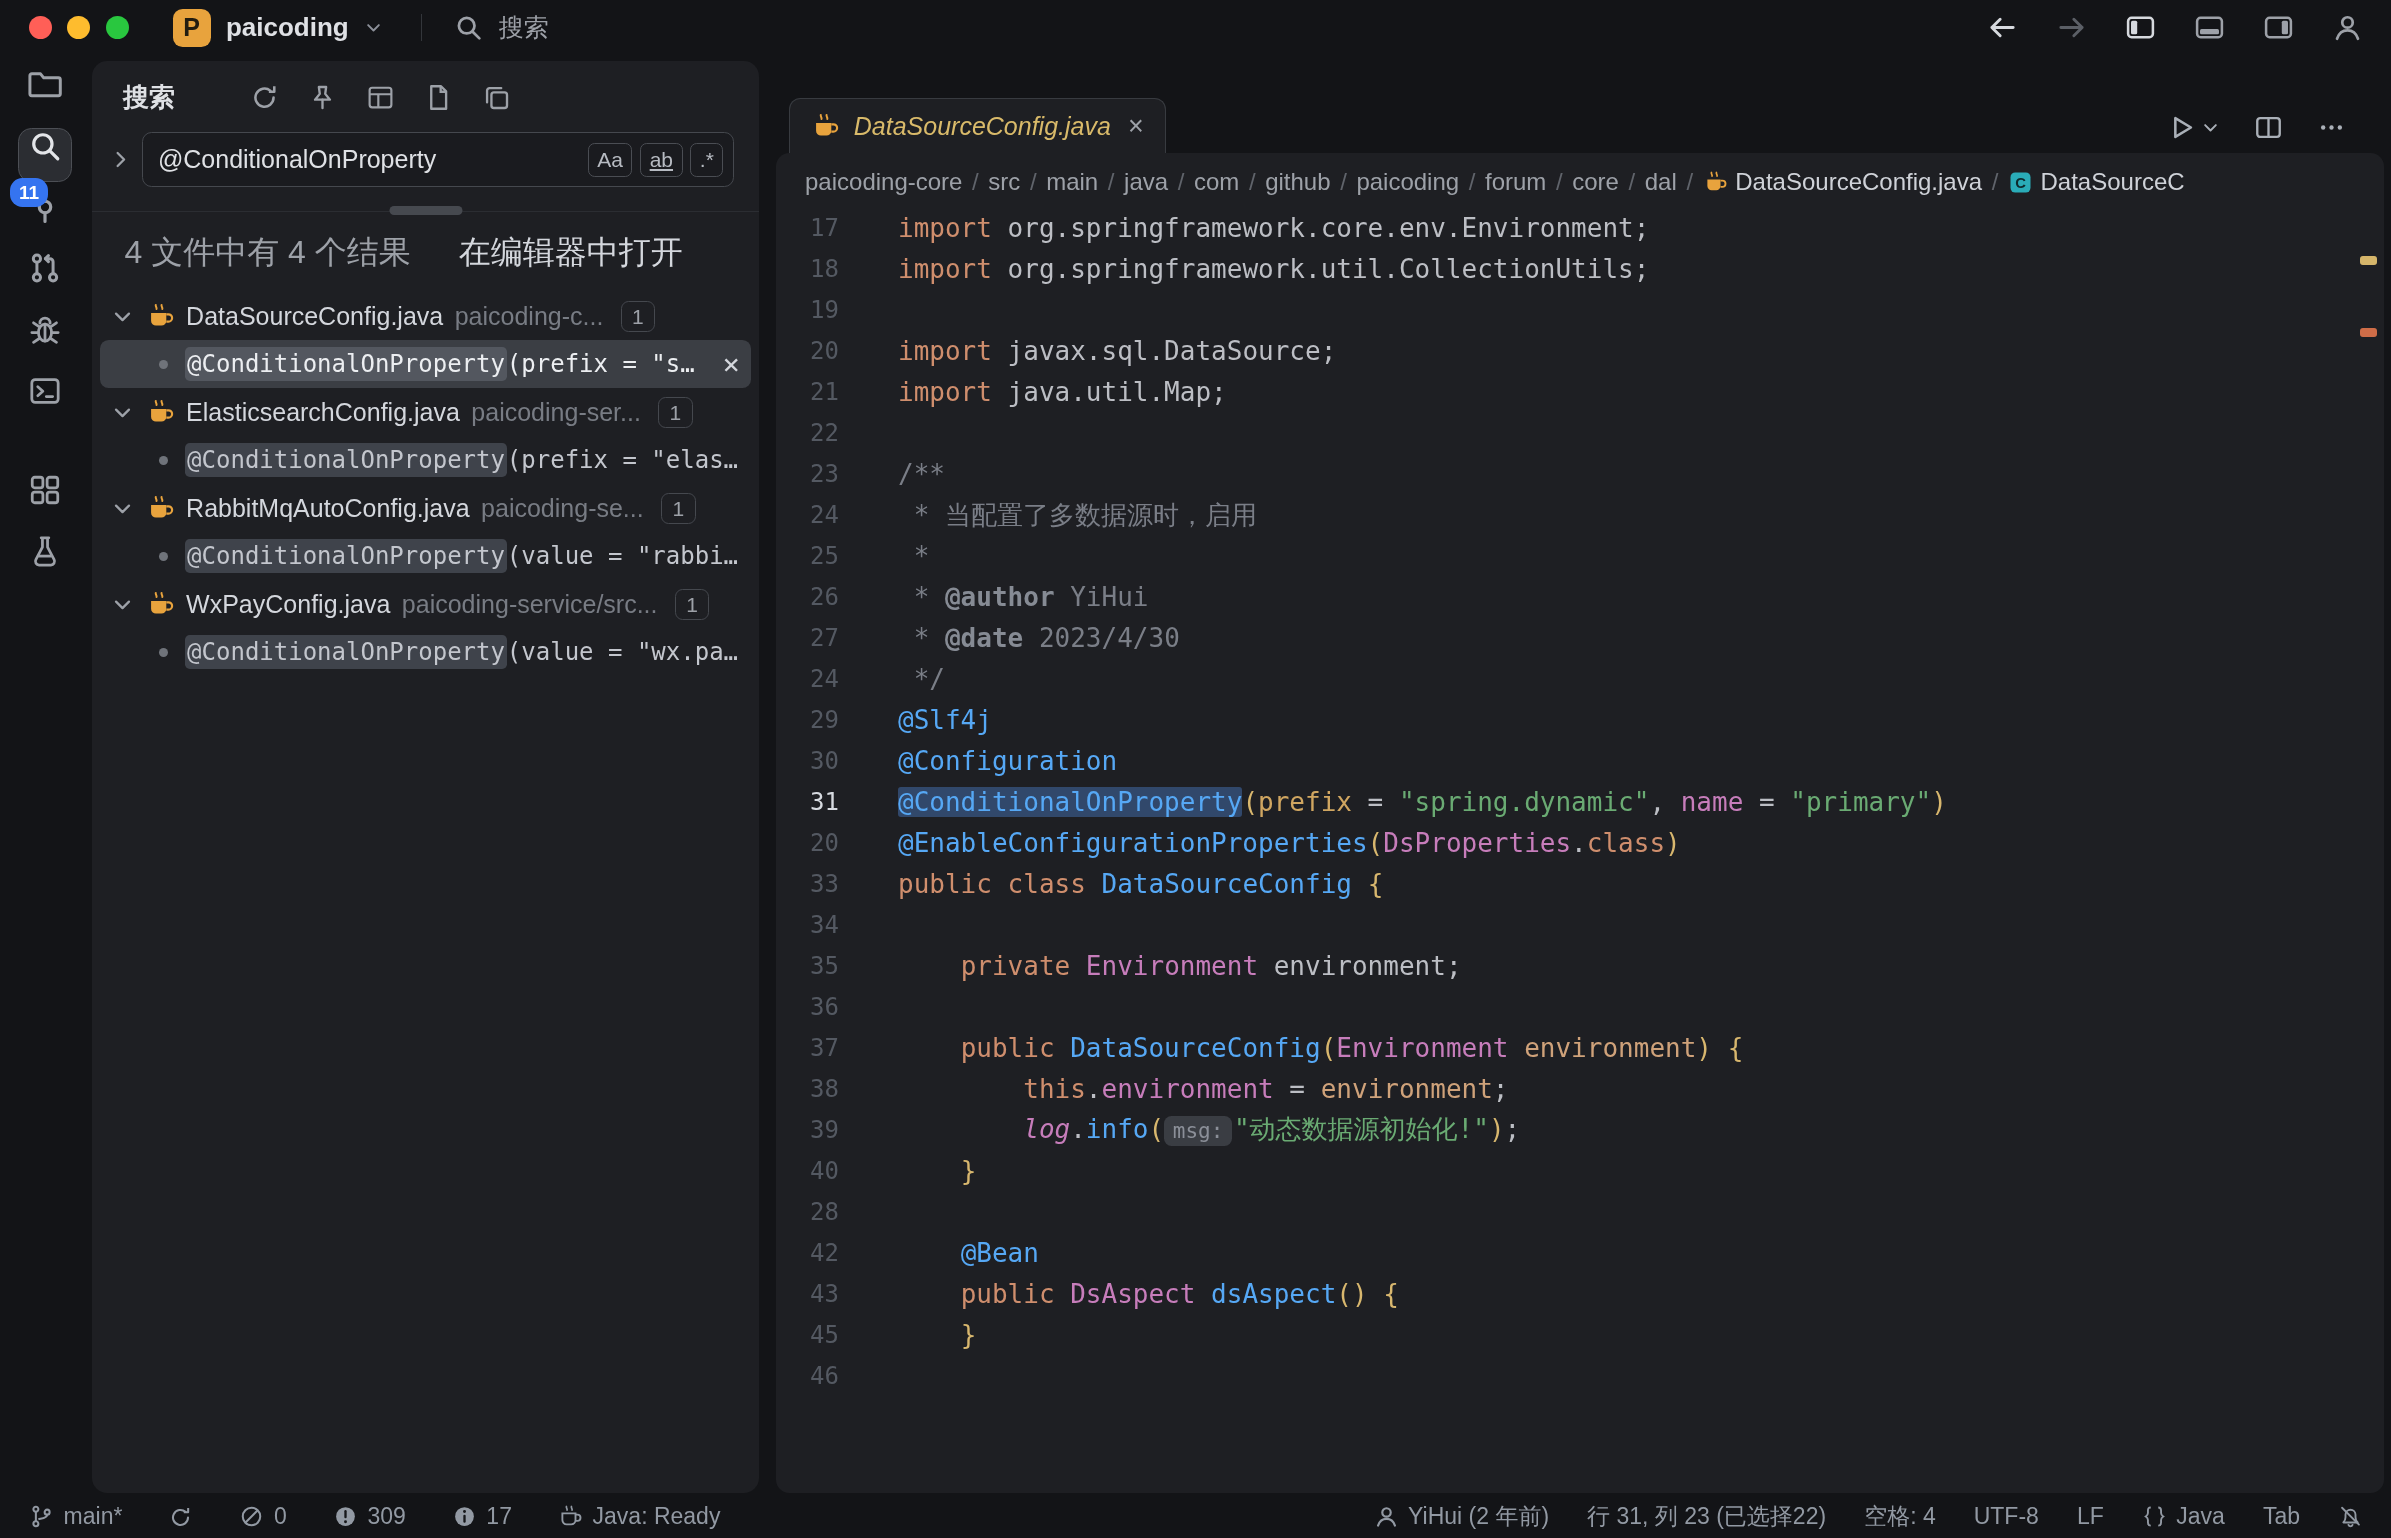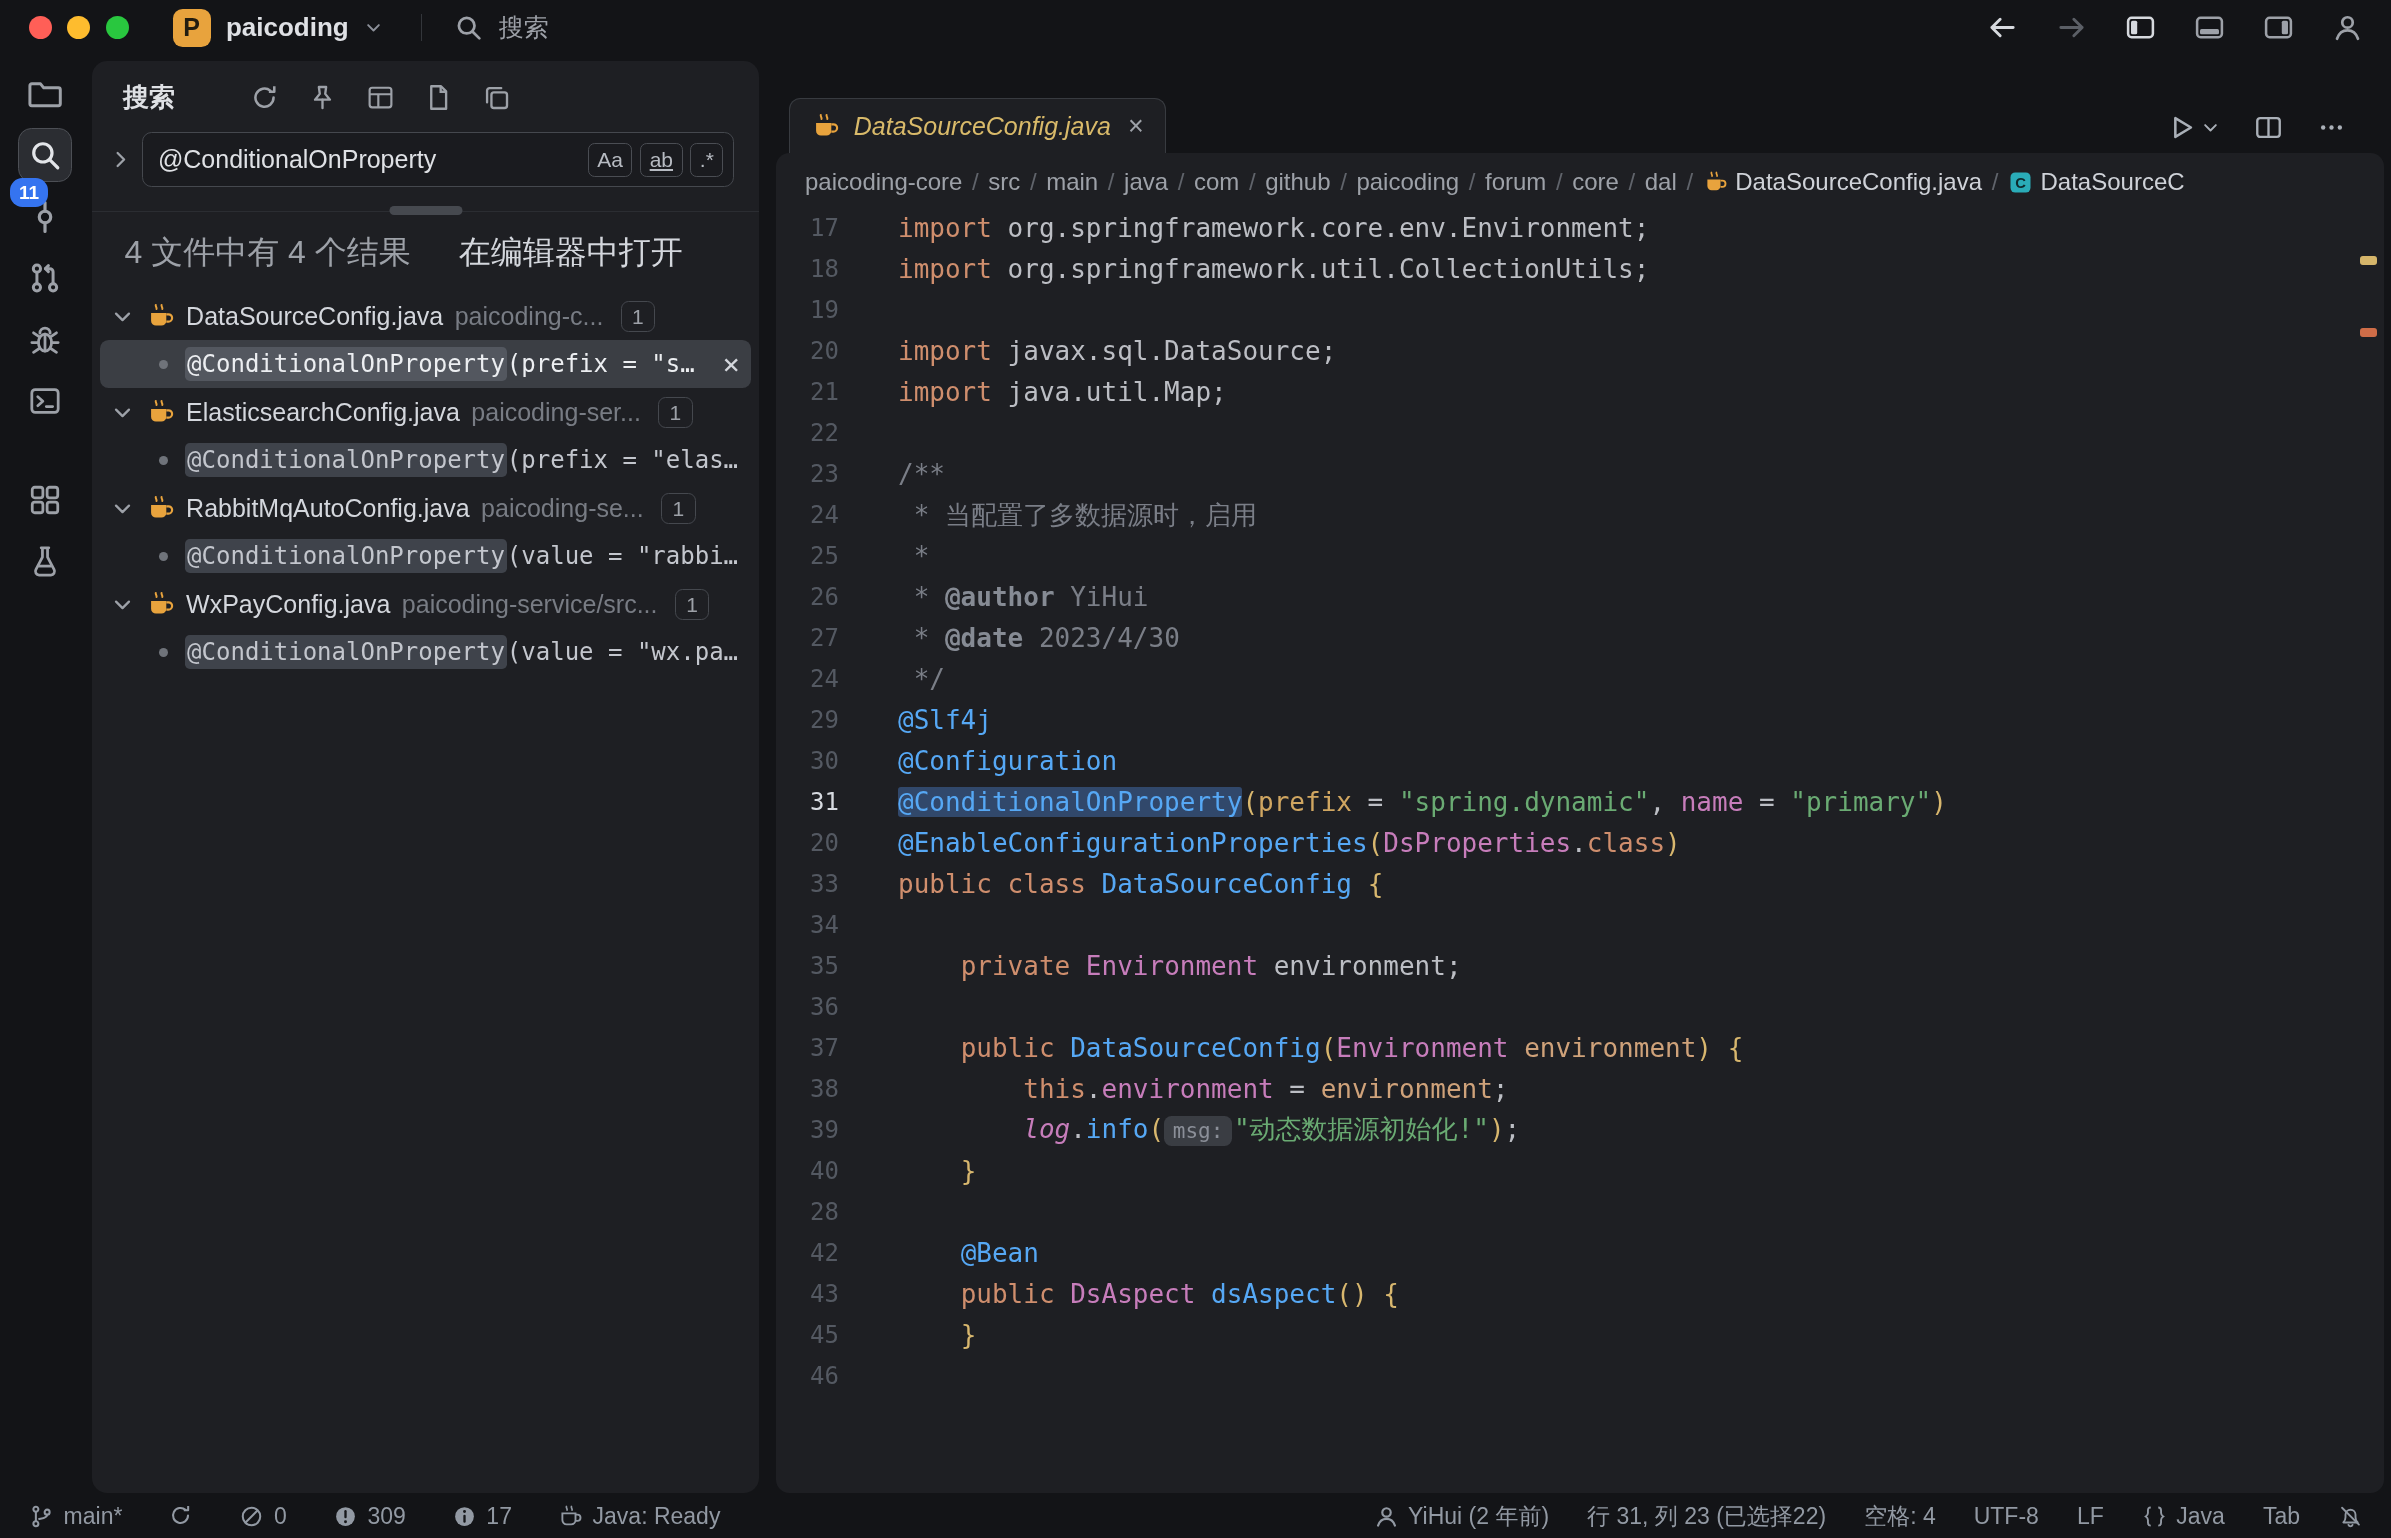--- a/index.html
+++ b/index.html
@@ -22,21 +22,21 @@
   .project-name{font-size:26px;font-weight:bold;color:#dfe1e5}
   .project .chev{color:#8c9099}
   .tb-divider{width:1px;height:27px;background:#33363b;margin:0 32.5px 0 0}
   .tb-search{display:flex;align-items:center;gap:15.3px;color:#9da1a8;font-size:25px}
   .tb-right{margin-left:auto;display:flex;align-items:center;gap:38px;color:#9da1a8}
   .tb-right .bright{color:#d6d9de}
   .tb-right .dim{color:#5b5f66}
 
   
   .activity{position:absolute;top:55px;left:0;width:90px;bottom:46px;display:flex;flex-direction:column;align-items:center;padding-top:11.5px;gap:7.6px}
-  .act-btn{width:54px;height:54px;border-radius:13.4px;display:flex;align-items:center;justify-content:center;color:#9da1a8;position:relative;cursor:default}
+  .act-btn{width:54px;height:54px;border-radius:13.4px;display:flex;align-items:flex-start;justify-content:center;color:#9da1a8;position:relative;cursor:default}
   .act-btn.active{background:#2b2d32;border:1px solid #4c4f55;color:#e3e5e9}
   .act-badge{position:absolute;left:-7.6px;top:-11.5px;background:#3574f0;color:#fff;font-size:19px;line-height:1;padding:4.8px 8.6px;border-radius:12.4px;font-weight:bold}
   .act-gap{height:29px}
 
   
   .search-panel{position:absolute;top:61px;left:92px;width:667px;bottom:46px;background:#1e1f23;border-radius:15.3px;display:flex;flex-direction:column;overflow:hidden}
   .sp-header{display:flex;align-items:center;padding:19px 29px 7.6px 31px}
   .sp-title{font-size:26px;font-weight:bold;color:#dfe1e5}
   .sp-actions{margin-left:75px;display:flex;gap:29px;color:#9da1a8;align-items:center}
   .sp-inputrow{display:flex;align-items:center;padding:9.6px 25px 5.7px 17px;gap:9.6px}
@@ -100,21 +100,21 @@
   .tk-lg{color:#c77dbb;font-style:italic}
   .tk-at{color:#d0a661}
   .tk-in{background:#3a3d43;color:#8b8f98;border-radius:7.6px;padding:2.9px 8.6px;font-size:21px;margin-right:2px}
   .tk-sel{background:#31486b;border-radius:2.9px}
   .mark{position:absolute;width:17px;height:9.6px;border-radius:2.9px;right:7.6px}
   .mark1{top:52px;background:#d5b56a}
   .mark2{top:124px;background:#cf6d48}
 
   
   .statusbar{position:absolute;left:0;right:0;bottom:0;height:46px;display:flex;align-items:center;padding:0 29px;font-size:23px;color:#9299a3}
-  .sb-left{display:flex;align-items:flex-start;gap:46px}
+  .sb-left{display:flex;align-items:flex-end;gap:46px}
   .sb-right{margin-left:auto;display:flex;align-items:center;gap:38px}
   .sb-item{display:flex;align-items:center;gap:9.6px;cursor:default}
 </style>
 </head>
 <body>
 
 <div class="window">
 
   <header class="titlebar">
     <div class="traffic">

